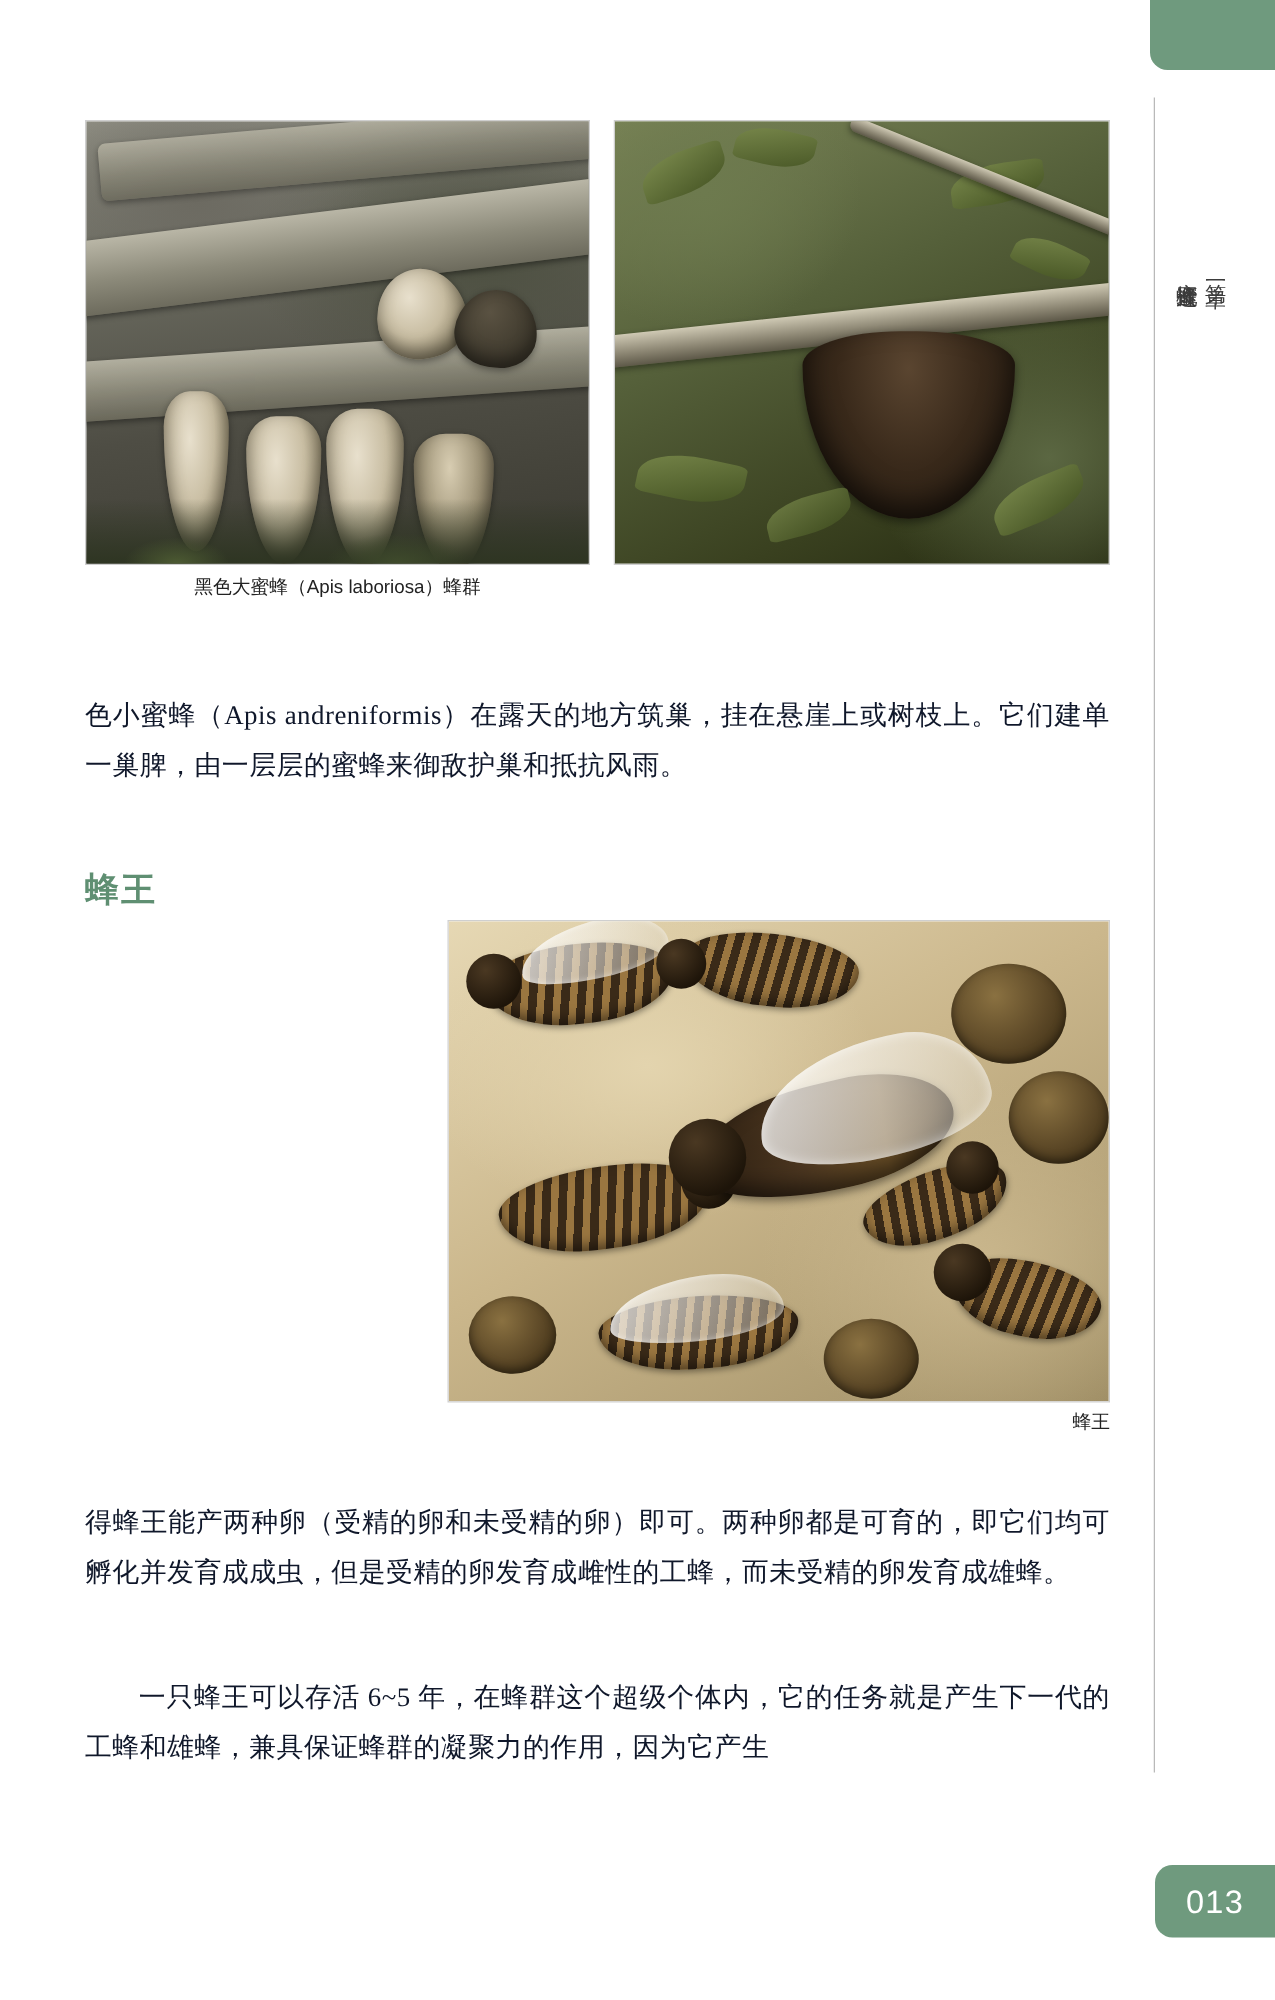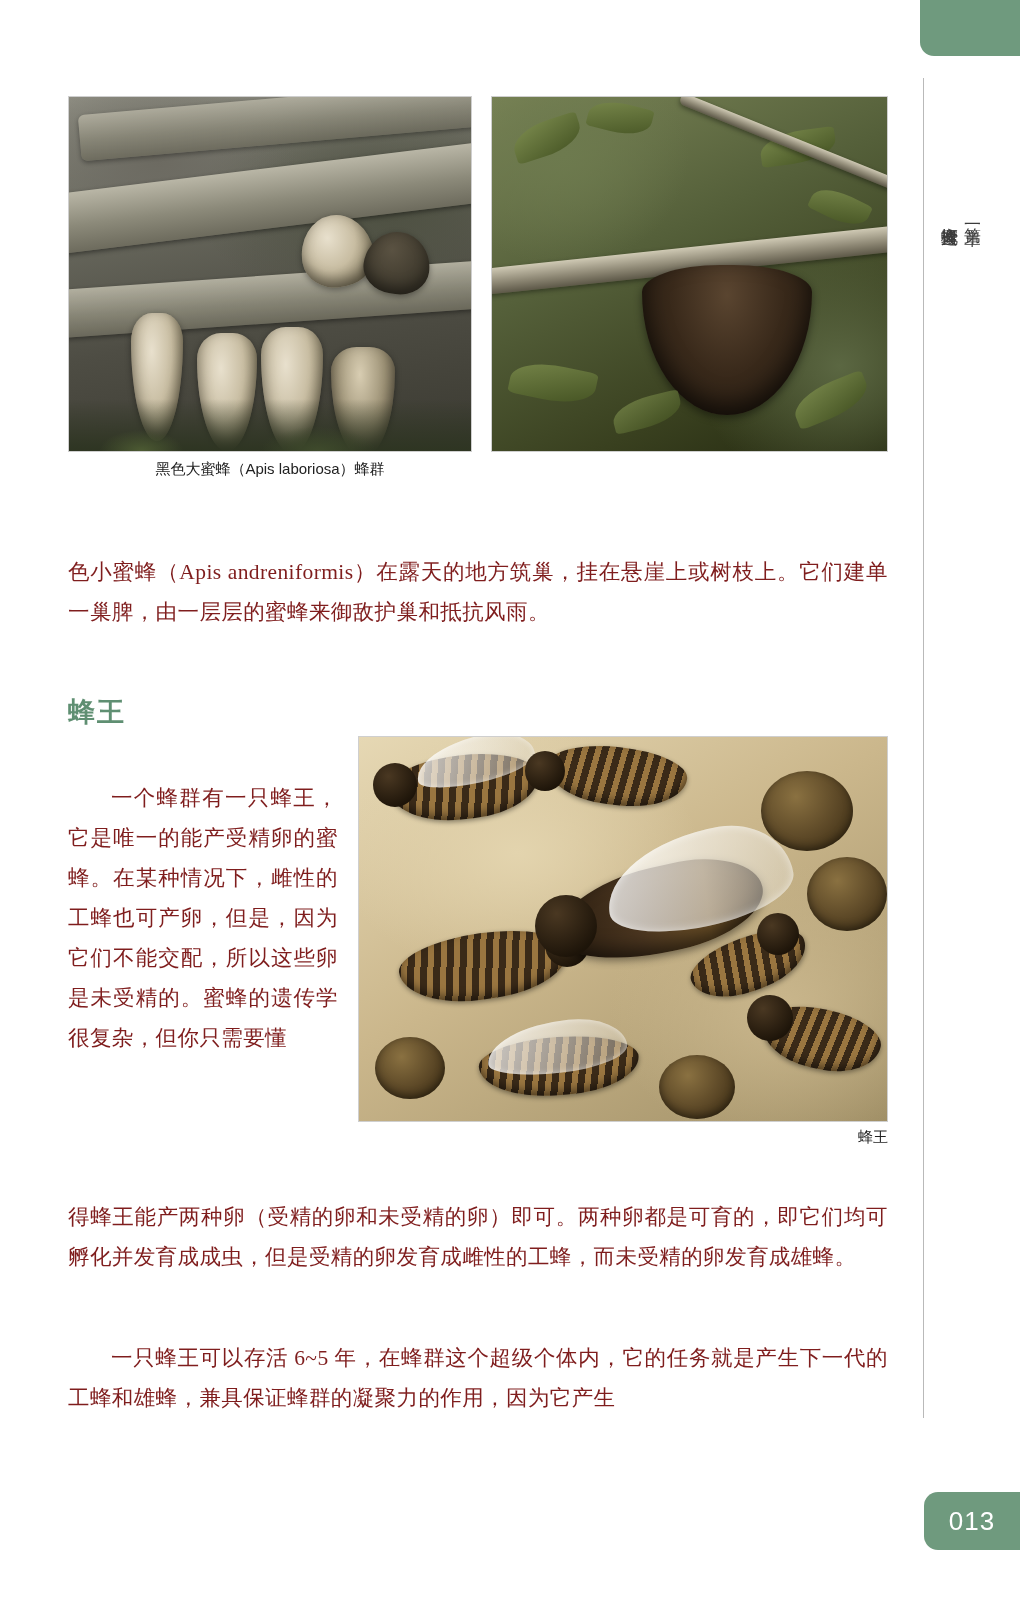--- a/index.html
+++ b/index.html
@@ -112,21 +112,21 @@
     top: 0;
     text-align: center;
   }
   .cap-left  { left: 0;   width: 404px; }
   .cap-right { left: 423px; width: 397px; }
 
   
   .para {
     font-size: 21.5px;
     line-height: 40px;
-    color: #7f1d1d;
+    color: #0f172a;
     text-align: justify;
     letter-spacing: 0.4px;
   }
   .p-top {
     position: absolute;
     left: 68px;
     top: 530px;
     width: 820px;
   }
 
@@ -168,21 +168,20 @@
     position: absolute;
     left: 68px;
     top: 756px;
     width: 270px;
   }
   .p-wide1 {
     position: absolute;
     left: 68px;
     top: 1176px;
     width: 820px;
-    font-family: Liberation Mono, monospace;
   }
   .p-wide2 {
     position: absolute;
     left: 68px;
     top: 1316px;
     width: 820px;
   }
   .indent { text-indent: 2em; }
 
   
@@ -385,20 +384,19 @@
     <div class="bee" style="left:120px; top:300px; width:160px; height:58px; transform:rotate(-4deg);"></div>
     <div class="wing" style="left:128px; top:284px; width:140px; height:52px; transform:rotate(-6deg);"></div>
 
     <div class="queen-body"></div>
     <div class="queen-wing"></div>
     <div class="bee-head" style="left:176px; top:158px; width:62px; height:62px;"></div>
   </div>
 
   <div class="queen-cap">蜂王</div>
 
-  <p class="para p-narrow indent">一个蜂群有一只蜂王，它是唯一的能产受精卵的蜜蜂。在某种情况下，雌性的工蜂也可产卵，但是，因为它们不能交配，所以这些卵是未受精的。蜜蜂的遗传学很复杂，但你只需要懂</p>
 
   <p class="para p-wide1">得蜂王能产两种卵（受精的卵和未受精的卵）即可。两种卵都是可育的，即它们均可孵化并发育成成虫，但是受精的卵发育成雌性的工蜂，而未受精的卵发育成雄蜂。</p>
   <p class="para p-wide2 indent">一只蜂王可以存活 6~5 年，在蜂群这个超级个体内，它的任务就是产生下一代的工蜂和雄蜂，兼具保证蜂群的凝聚力的作用，因为它产生</p>
 
   <div class="page-badge">013</div>
 
 </div>
 
 </body></html>

